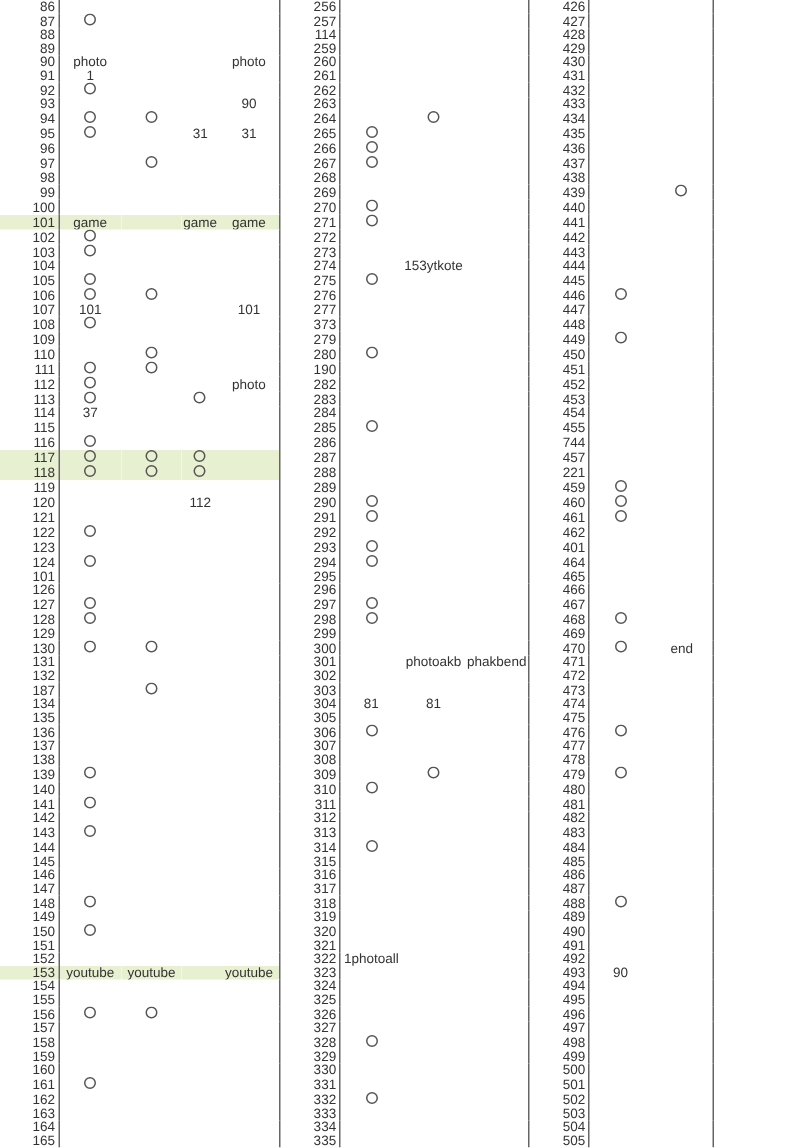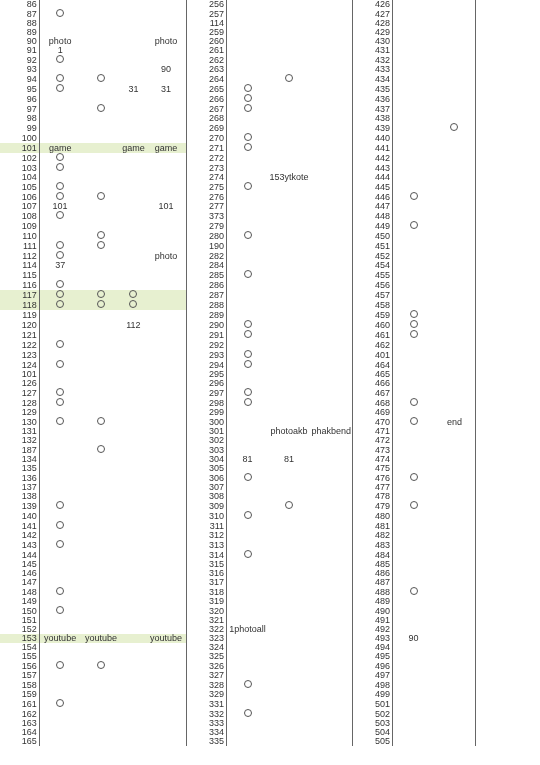--- a/index.html
+++ b/index.html
@@ -555,20 +555,40 @@
           <td class="cB"></td>
           <td class="cD"></td>
           <td class="vline"></td>
           <td class="num">452</td>
           <td class="vline"></td>
           <td class="cA"></td>
           <td class="cD"></td>
           <td class="vline"></td>
         </tr>
         <tr>
+          <td class="num">113</td>
+          <td class="vline"></td>
+          <td class="cA"><span class="circle"></span></td>
+          <td class="cB"></td>
+          <td class="cC"><span class="circle"></span></td>
+          <td class="cD"></td>
+          <td class="vline"></td>
+          <td class="num">283</td>
+          <td class="vline"></td>
+          <td class="cA"></td>
+          <td class="cB"></td>
+          <td class="cD"></td>
+          <td class="vline"></td>
+          <td class="num">453</td>
+          <td class="vline"></td>
+          <td class="cA"></td>
+          <td class="cD"></td>
+          <td class="vline"></td>
+        </tr>
+        <tr>
           <td class="num">114</td>
           <td class="vline"></td>
           <td class="cA">37</td>
           <td class="cB"></td>
           <td class="cC"></td>
           <td class="cD"></td>
           <td class="vline"></td>
           <td class="num">284</td>
           <td class="vline"></td>
           <td class="cA"></td>
@@ -608,21 +628,21 @@
           <td class="cB"></td>
           <td class="cC"></td>
           <td class="cD"></td>
           <td class="vline"></td>
           <td class="num">286</td>
           <td class="vline"></td>
           <td class="cA"></td>
           <td class="cB"></td>
           <td class="cD"></td>
           <td class="vline"></td>
-          <td class="num">456</td>
+          <td class="num">744</td>
           <td class="vline"></td>
           <td class="cA"></td>
           <td class="cD"></td>
           <td class="vline"></td>
         </tr>
         <tr>
           <td class="num hl">117</td>
           <td class="vline"></td>
           <td class="cA hl"><span class="circle"></span></td>
           <td class="cB hl"><span class="circle"></span></td>
@@ -648,21 +668,21 @@
           <td class="cB hl"><span class="circle"></span></td>
           <td class="cC hl"><span class="circle"></span></td>
           <td class="cD hl"></td>
           <td class="vline"></td>
           <td class="num">288</td>
           <td class="vline"></td>
           <td class="cA"></td>
           <td class="cB"></td>
           <td class="cD"></td>
           <td class="vline"></td>
-          <td class="num">458</td>
+          <td class="num">221</td>
           <td class="vline"></td>
           <td class="cA"></td>
           <td class="cD"></td>
           <td class="vline"></td>
         </tr>
         <tr>
           <td class="num">119</td>
           <td class="vline"></td>
           <td class="cA"></td>
           <td class="cB"></td>
@@ -1469,20 +1489,40 @@
           <td class="cC"></td>
           <td class="cD"></td>
           <td class="vline"></td>
           <td class="num">329</td>
           <td class="vline"></td>
           <td class="cA"></td>
           <td class="cB"></td>
           <td class="cD"></td>
           <td class="vline"></td>
           <td class="num">499</td>
+          <td class="vline"></td>
+          <td class="cA"></td>
+          <td class="cD"></td>
+          <td class="vline"></td>
+        </tr>
+        <tr>
+          <td class="num">160</td>
+          <td class="vline"></td>
+          <td class="cA"></td>
+          <td class="cB"></td>
+          <td class="cC"></td>
+          <td class="cD"></td>
+          <td class="vline"></td>
+          <td class="num">330</td>
+          <td class="vline"></td>
+          <td class="cA"></td>
+          <td class="cB"></td>
+          <td class="cD"></td>
+          <td class="vline"></td>
+          <td class="num">500</td>
           <td class="vline"></td>
           <td class="cA"></td>
           <td class="cD"></td>
           <td class="vline"></td>
         </tr>
         <tr>
           <td class="num">161</td>
           <td class="vline"></td>
           <td class="cA"><span class="circle"></span></td>
           <td class="cB"></td>

